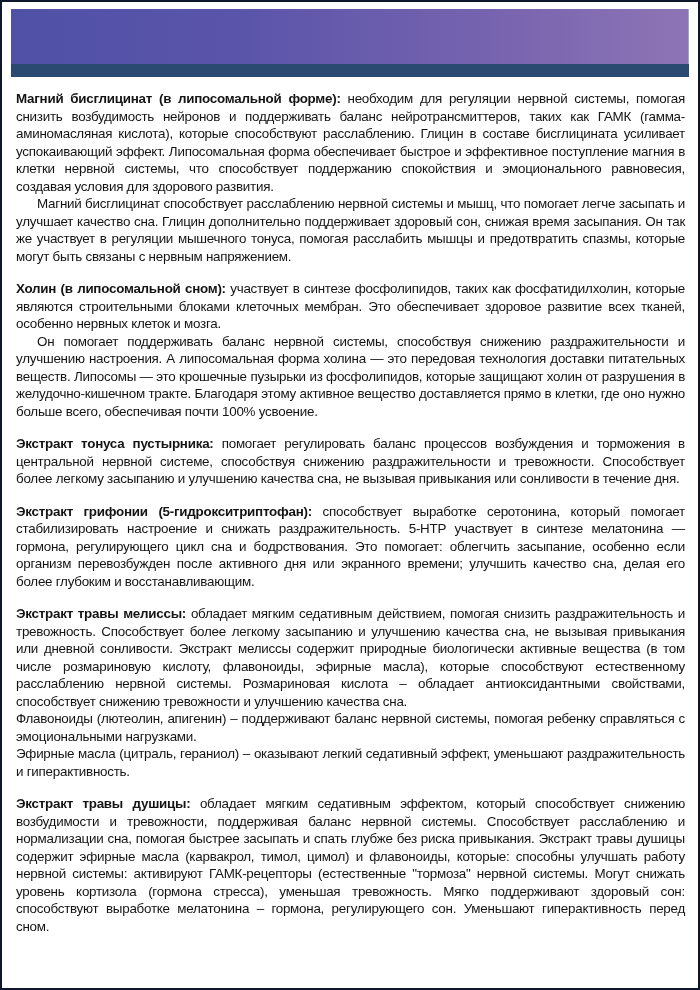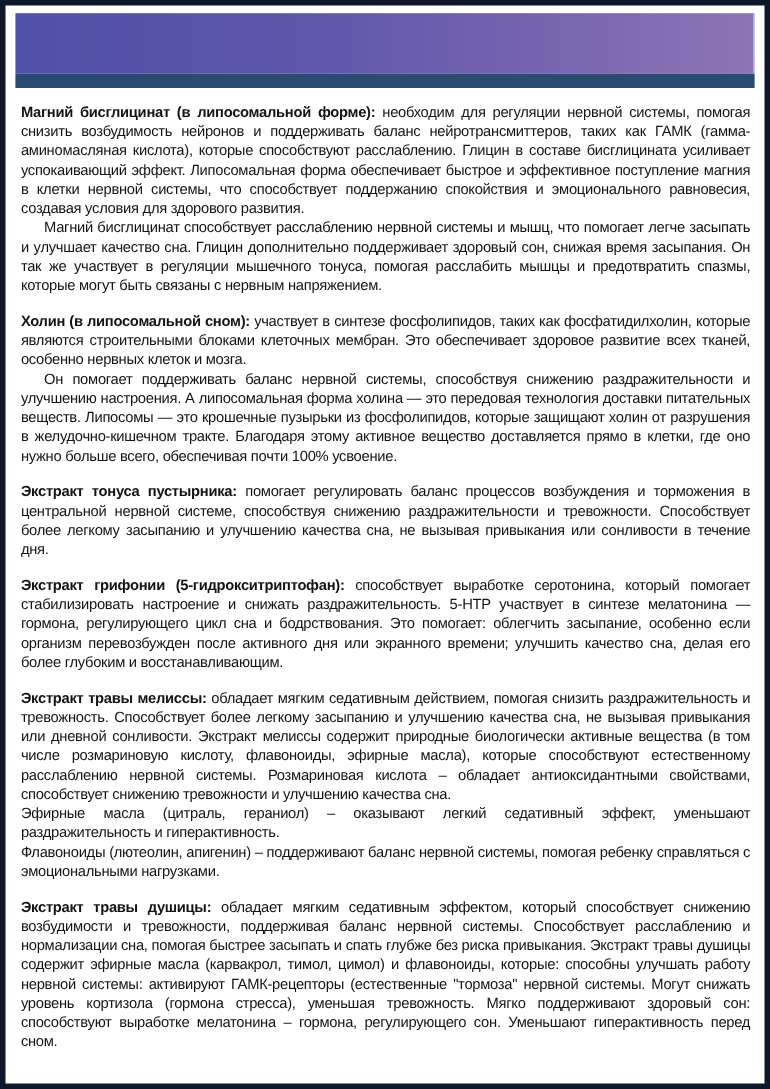--- a/index.html
+++ b/index.html
@@ -1,21 +1,21 @@
 <!DOCTYPE html>
 <html><head>
 <meta charset="utf-8">
 <style>
   html, body { margin: 0; padding: 0; background: #e8e8e8; }
   .page {
     position: relative;
     width: 700px;
     height: 990px;
     background: #ffffff;
-    border: 5px solid #0f172a;
+    border: 2px solid #0f172a;
     box-sizing: border-box;
     overflow: hidden;
     font-family: "Liberation Sans", sans-serif;
   }
   .header-bar {
     margin: 7px 9px 0 9px;
     height: 68px;
   }
   .header-gradient {
     height: 55px;
@@ -66,22 +66,22 @@
     <div class="section">
       <p><span class="label">Экстракт тонуса пустырника:</span> <span>помогает регулировать баланс процессов возбуждения и торможения в центральной нервной системе, способствуя снижению раздражительности и тревожности. Способствует более легкому засыпанию и улучшению качества сна, не вызывая привыкания или сонливости в течение дня.</span></p>
     </div>
 
     <div class="section">
       <p><span class="label">Экстракт грифонии (5-гидрокситриптофан):</span> <span>способствует выработке серотонина, который помогает стабилизировать настроение и снижать раздражительность. 5-HTP участвует в синтезе мелатонина — гормона, регулирующего цикл сна и бодрствования. Это помогает: облегчить засыпание, особенно если организм перевозбужден после активного дня или экранного времени; улучшить качество сна, делая его более глубоким и восстанавливающим.</span></p>
     </div>
 
     <div class="section">
       <p><span class="label">Экстракт травы мелиссы:</span> <span>обладает мягким седативным действием, помогая снизить раздражительность и тревожность. Способствует более легкому засыпанию и улучшению качества сна, не вызывая привыкания или дневной сонливости. Экстракт мелиссы содержит природные биологически активные вещества (в том числе розмариновую кислоту, флавоноиды, эфирные масла), которые способствуют естественному расслаблению нервной системы. Розмариновая кислота – обладает антиоксидантными свойствами, способствует снижению тревожности и улучшению качества сна.</span></p>
+      <p>Флавоноиды (лютеолин, апигенин) – поддерживают баланс нервной системы, помогая ребенку справляться с эмоциональными нагрузками.</p>
       <p>Эфирные масла (цитраль, гераниол) – оказывают легкий седативный эффект, уменьшают раздражительность и гиперактивность.</p>
-      <p>Флавоноиды (лютеолин, апигенин) – поддерживают баланс нервной системы, помогая ребенку справляться с эмоциональными нагрузками.</p>
     </div>
 
     <div class="section gap-large">
       <p><span class="label">Экстракт травы душицы:</span> <span>обладает мягким седативным эффектом, который способствует снижению возбудимости и тревожности, поддерживая баланс нервной системы. Способствует расслаблению и нормализации сна, помогая быстрее засыпать и спать глубже без риска привыкания. Экстракт травы душицы содержит эфирные масла (карвакрол, тимол, цимол) и флавоноиды, которые: способны улучшать работу нервной системы: активируют ГАМК-рецепторы (естественные "тормоза" нервной системы. Могут снижать уровень кортизола (гормона стресса), уменьшая тревожность. Мягко поддерживают здоровый сон: способствуют выработке мелатонина – гормона, регулирующего сон. Уменьшают гиперактивность перед сном.</span></p>
     </div>
 
   </div>
 </div>
 
 </body></html>

